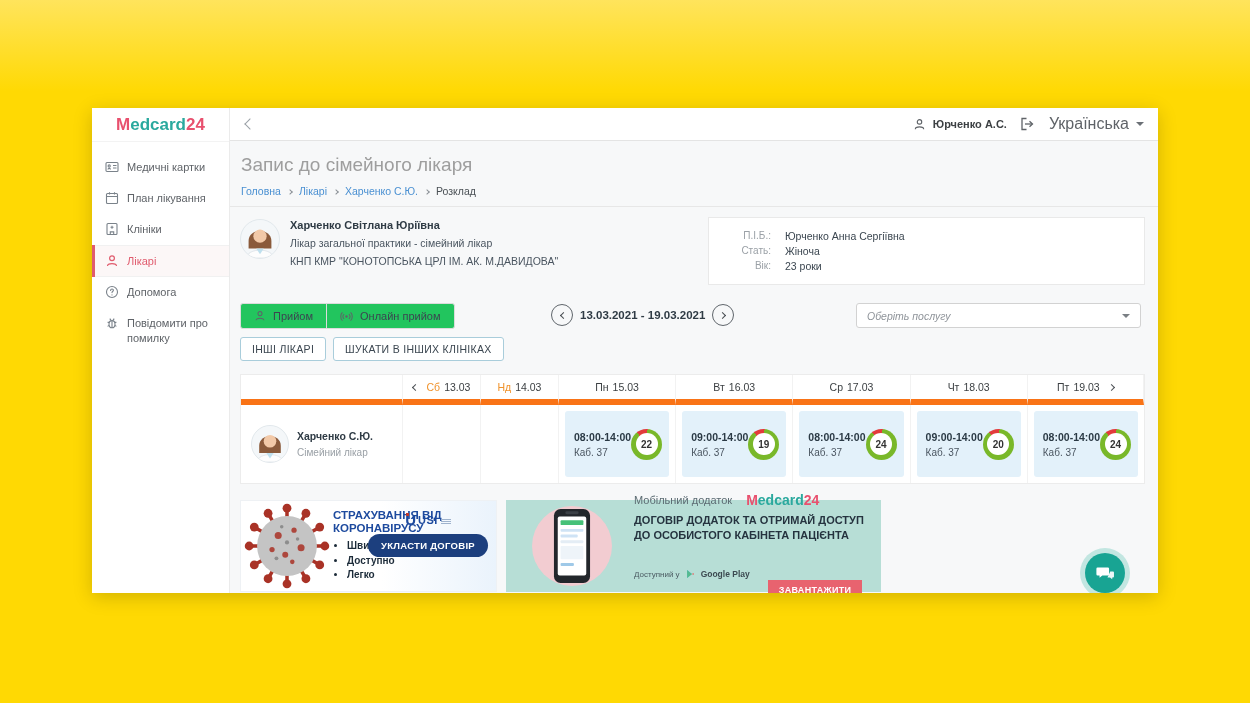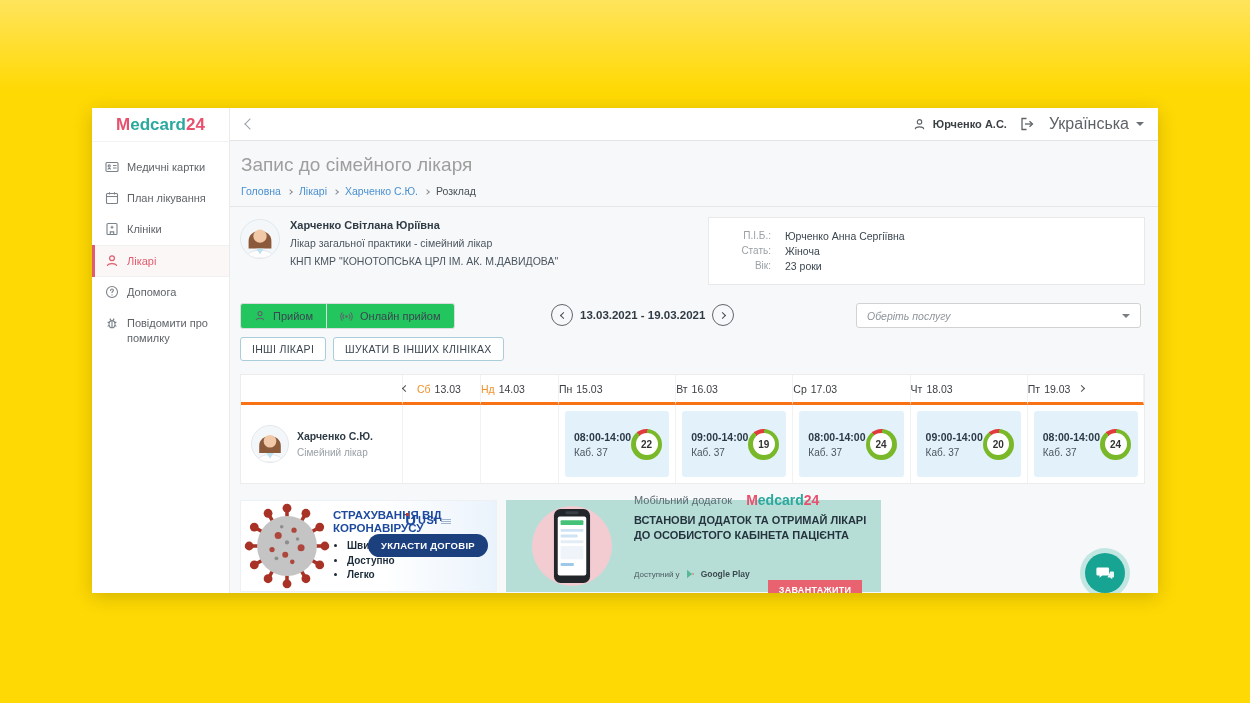--- a/index.html
+++ b/index.html
@@ -68,21 +68,21 @@
   .circle-btn .chev.right { margin-left:-2px; }
   .date-range { font-size:11.5px; font-weight:700; color:#2f3b45; }
   .service-select { position:absolute; right:4px; top:0; width:285px; height:25px; background:#fff; border:1px solid #d2d2d2; border-radius:3px; display:flex; align-items:center; padding:0 10px; cursor:pointer; }
   .service-ph { font-size:10.5px; font-style:italic; color:#8f949a; }
   .service-select .caret-down { margin-left:auto; border-top-color:#7a7f84; }
   
   .btn-row { margin-top:8px; display:flex; gap:7px; }
   .outline-btn { height:24px; padding:0 11px; background:#fff; border:1px solid #a9cddb; border-radius:3px; font-size:10.5px; color:#3b4650; letter-spacing:.3px; display:flex; align-items:center; cursor:pointer; }
   
   .table { margin-top:13px; background:#fff; border:1px solid #ececec; display:grid; grid-template-columns:162px repeat(7,1fr); }
-  .th { height:30px; display:flex; align-items:center; justify-content:flex-start; gap:4px; font-size:10.5px; color:#3c4043; border-bottom:3px solid #f97316; border-right:1px solid #f2f2f2; }
+  .th { height:30px; display:flex; align-items:center; justify-content:center; gap:4px; font-size:10.5px; color:#3c4043; border-bottom:6px solid #f97316; border-right:1px solid #f2f2f2; }
   .th:last-child { border-right:none; }
   .day-prefix { color:#3c4043; }
   .th.weekend .day-prefix { color:#f0922b; }
   .th .chev { cursor:pointer; }
   .td { min-height:78px; border-right:1px solid #f2f2f2; padding:6px; }
   .td:last-child { border-right:none; }
   .doc-cell { display:flex; align-items:center; gap:8px; padding-left:10px; }
   .doc-cell .doc-name2 { font-size:10.5px; font-weight:700; color:#2f3b45; }
   .doc-cell .doc-role { font-size:10px; color:#9aa0a6; margin-top:5px; }
   .slot { height:100%; background:#e3f1fa; border-radius:3px; display:flex; align-items:center; justify-content:space-between; padding:0 7px 0 9px; cursor:pointer; }
@@ -476,21 +476,21 @@
                 <rect x="8" y="34" width="24" height="3" rx="1" fill="#e4edf5"></rect>
                 <rect x="8" y="40" width="24" height="14" rx="1" fill="#eef4f9"></rect>
                 <rect x="8" y="58" width="14" height="3" rx="1" fill="#9fc9e8"></rect>
               </svg>
             </div>
             <div class="app-text">
               <div class="app-pre-row">
                 <span class="app-pre">Мобільний додаток</span>
                 <span class="app-logo"><span style="color:#e8506e;">M</span><span style="color:#2aa99e;">edcard</span><span style="color:#e8506e;">24</span></span>
               </div>
-              <div class="app-title">ВСТАНОВИ ДОДАТОК ТА ОТРИМАЙ ЛІКАРІ ДО ОСОБИСТОГО КАБІНЕТА ПАЦІЄНТА</div>
+              <div class="app-title">ДОГОВІР ДОДАТОК ТА ОТРИМАЙ ДОСТУП ДО ОСОБИСТОГО КАБІНЕТА ПАЦІЄНТА</div>
               <div class="app-store-row">
                 <span class="app-avail">Доступний у</span>
                 <svg width="9" height="10" viewBox="0 0 16 16">
                     <polygon points="2,1 2,15 10.5,8" fill="#29b6f6"></polygon>
                     <polygon points="2,1 8,6 11,8 8,10 2,15" fill="#66bb6a" opacity=".75"></polygon>
                     <polygon points="10.5,8 13.5,6.2 13.5,9.8" fill="#ef5350"></polygon>
                   </svg>
                 <span class="gp-label">Google Play</span>
                 <button class="dl-btn">ЗАВАНТАЖИТИ</button>
               </div>

